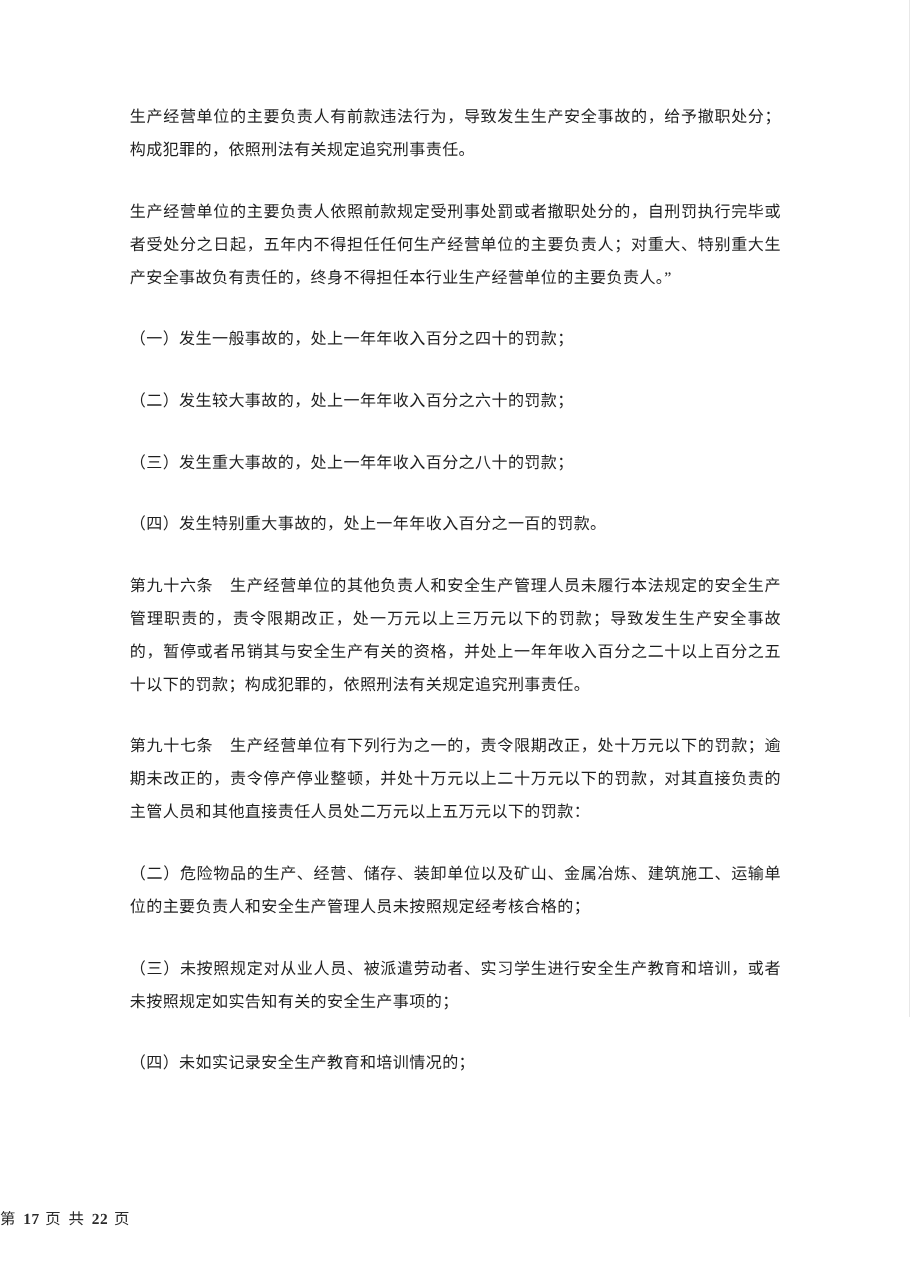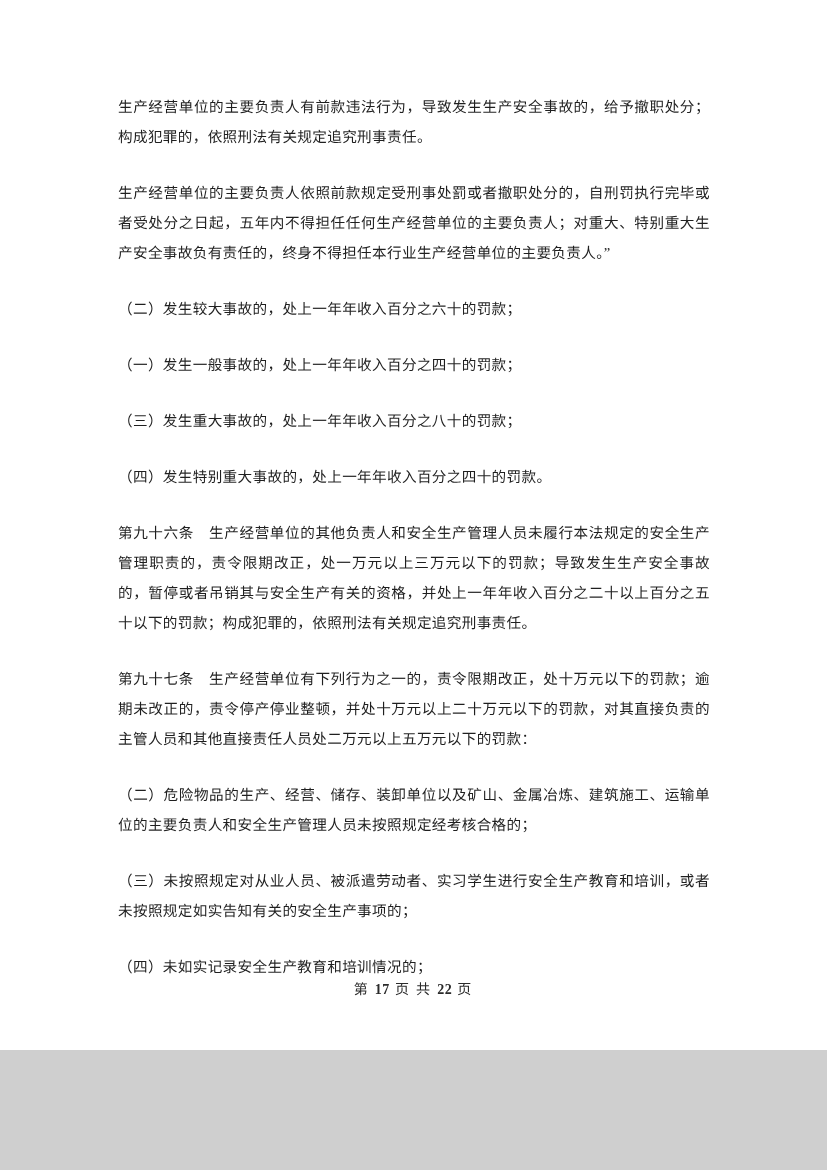--- a/index.html
+++ b/index.html
@@ -3,21 +3,21 @@
 <meta charset="utf-8">
 <style>
   html, body {
     margin: 0;
     padding: 0;
     background: #cfcfcf;
   }
   .page {
     position: relative;
     width: 827px;
-    height: 1050px;
+    height: 1170px;
     background: #ffffff;
     box-sizing: border-box;
     overflow: hidden;
     font-family: "Liberation Serif", "DejaVu Serif", serif;
     color: #1a1a1a;
   }
   .content {
     position: absolute;
     left: 118px;
     top: 92px;
@@ -36,21 +36,21 @@
     text-indent: 0;
   }
   p:last-child {
     margin-bottom: 12px;
   }
   .footer {
     position: absolute;
     left: 0;
     right: 0;
     bottom: 52px;
-    text-align: center;
+    text-align: left;
     font-size: 14px;
     letter-spacing: 1.6px;
     color: #2a2a2a;
     font-family: "Liberation Serif", "DejaVu Serif", serif;
   }
   .footer .num {
     font-weight: bold;
     letter-spacing: 0.5px;
   }
   .footer .lbl {
@@ -58,24 +58,24 @@
   }
 </style>
 </head>
 <body>
 
 <div class="page">
 
   <div class="content">
     <p class="indent">生产经营单位的主要负责人有前款违法行为，导致发生生产安全事故的，给予撤职处分；构成犯罪的，依照刑法有关规定追究刑事责任。</p>
     <p class="indent">生产经营单位的主要负责人依照前款规定受刑事处罰或者撤职处分的，自刑罚执行完毕或者受处分之日起，五年内不得担任任何生产经营单位的主要负责人；对重大、特别重大生产安全事故负有责任的，终身不得担任本行业生产经营单位的主要负责人。”</p>
+    <p class="indent">（一）发生一般事故的，处上一年年收入百分之四十的罚款；</p>
     <p class="indent">（二）发生较大事故的，处上一年年收入百分之六十的罚款；</p>
-    <p class="indent">（一）发生一般事故的，处上一年年收入百分之四十的罚款；</p>
     <p class="indent">（三）发生重大事故的，处上一年年收入百分之八十的罚款；</p>
-    <p class="indent">（四）发生特别重大事故的，处上一年年收入百分之四十的罚款。</p>
+    <p class="indent">（四）发生特别重大事故的，处上一年年收入百分之一百的罚款。</p>
     <p class="indent">第九十六条　生产经营单位的其他负责人和安全生产管理人员未履行本法规定的安全生产管理职责的，责令限期改正，处一万元以上三万元以下的罚款；导致发生生产安全事故的，暂停或者吊销其与安全生产有关的资格，并处上一年年收入百分之二十以上百分之五十以下的罚款；构成犯罪的，依照刑法有关规定追究刑事责任。</p>
     <p class="indent">第九十七条　生产经营单位有下列行为之一的，责令限期改正，处十万元以下的罚款；逾期未改正的，责令停产停业整顿，并处十万元以上二十万元以下的罚款，对其直接负责的主管人员和其他直接责任人员处二万元以上五万元以下的罚款：</p>
     <p class="indent">（二）危险物品的生产、经营、储存、装卸单位以及矿山、金属冶炼、建筑施工、运输单位的主要负责人和安全生产管理人员未按照规定经考核合格的；</p>
     <p class="indent">（三）未按照规定对从业人员、被派遣劳动者、实习学生进行安全生产教育和培训，或者未按照规定如实告知有关的安全生产事项的；</p>
     <p class="indent">（四）未如实记录安全生产教育和培训情况的；</p>
 
   </div>
 
   <div class="footer">
     <span class="lbl">第</span>

